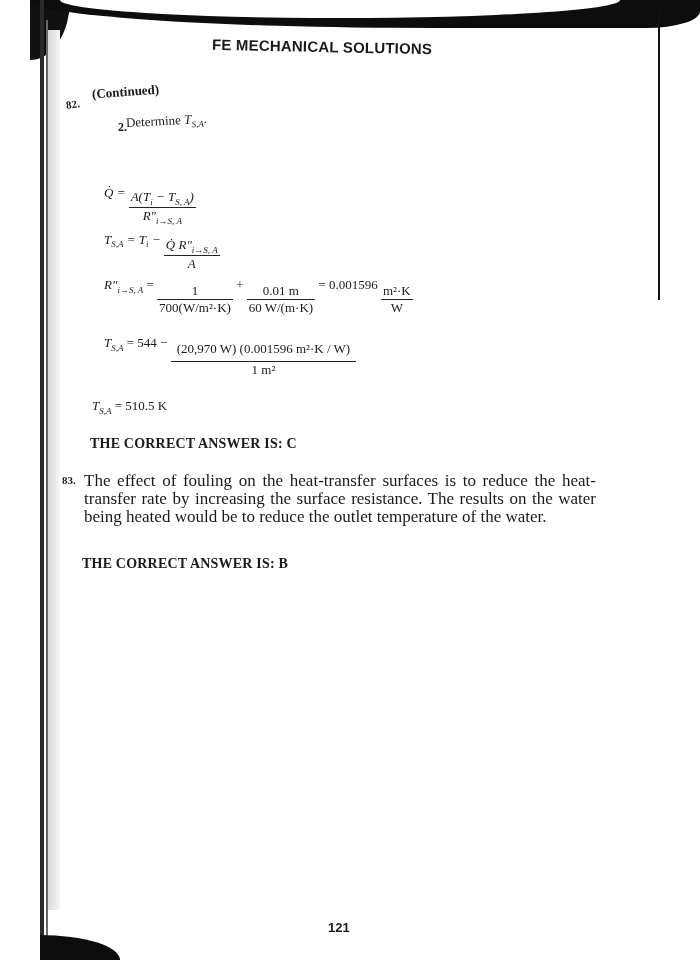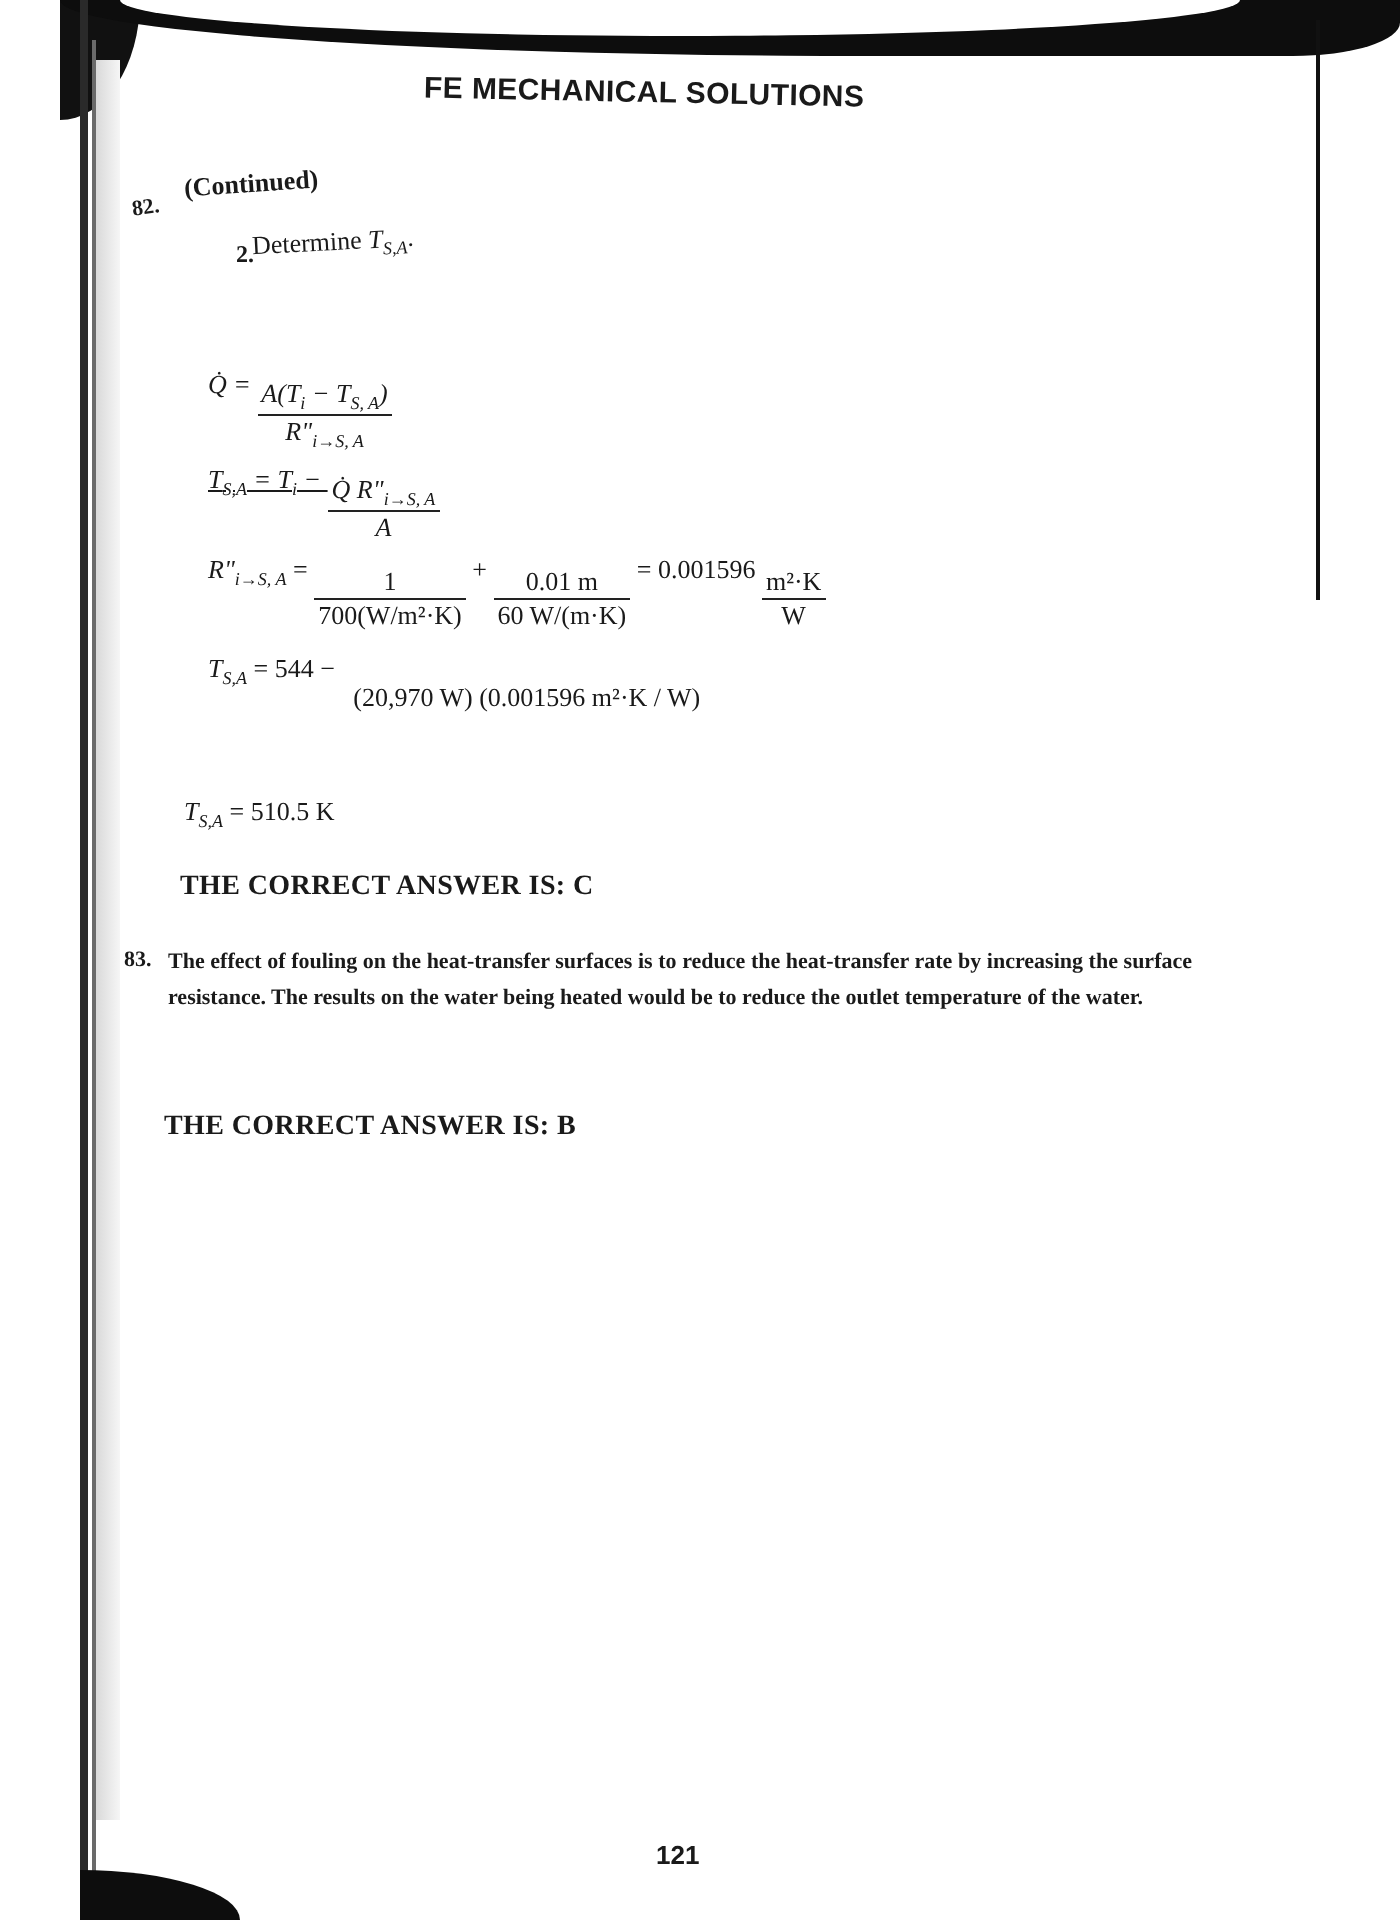--- a/index.html
+++ b/index.html
@@ -54,21 +54,21 @@
     .step-text i { font-style:italic; }
 
     .eq { position:absolute; font-size:13px; white-space:nowrap; }
     .frac { display:inline-block; vertical-align:middle; text-align:center;margin-top:27px; }
     .frac .num { display:block; padding:0 2px; }
     .frac .den { display:block; border-top:1px solid #222; padding:0 2px; }
     .it { font-style:italic; }
     sub { font-size:9px; }
 
     .answer { position:absolute; font-weight:bold; font-size:14px; letter-spacing:0.2px; }
-    .para { position:absolute; left:84px; top:472px; width:512px; font-size:11px; line-height:18px; text-align:justify;font-weight:bold; }
+    .para { position:absolute; left:84px; top:472px; width:512px; font-size:17px; line-height:18px; text-align:justify; }
     .page-num { position:absolute; left:304px; top:920px; font-family:"Liberation Sans", sans-serif; font-weight:bold; font-size:13px;margin-left:24px; }
   </style>
 </head>
 <body>
 
 <div class="scan-top-corner"></div>
 <div class="scan-top"></div>
 <div class="scan-top-fade"></div>
 <div class="left-gutter"></div>
 <div class="left-edge"></div>
@@ -86,21 +86,21 @@
 </div>
 
 <div class="eq it" style="left:104px; top:162px;">
   <span>Q̇ =</span>
   <span class="frac">
     <span class="num"><span>A(T</span><sub>i</sub><span> − T</span><sub>S, A</sub><span>)</span></span>
     <span class="den"><span>R"</span><sub>i→S, A</sub></span>
   </span>
 </div>
 
-<div class="eq it" style="left:104px; top:210px;text-decoration:underline;">
+<div class="eq it" style="left:104px; top:210px;">
   <span>T</span><sub>S,A</sub><span> = T</span><sub>i</sub><span> − </span>
   <span class="frac">
     <span class="num"><span>Q̇ R"</span><sub>i→S, A</sub></span>
     <span class="den">A</span>
   </span>
 </div>
 
 <div class="eq" style="left:104px; top:256px;">
   <span class="it">R"</span><sub class="it">i→S, A</sub><span> = </span>
   <span class="frac">
@@ -112,20 +112,21 @@
   </span><span> = 0.001596 </span><span class="frac">
     <span class="num">m²·K</span>
     <span class="den">W</span>
   </span>
 </div>
 
 <div class="eq" style="left:104px; top:310px;">
   <span class="it">T</span><sub class="it">S,A</sub><span> = 544 − </span>
   <span class="frac">
     <span class="num" style="padding:4px 6px;font-family:Liberation Serif, serif;">(20,970 W) (0.001596 m²·K / W)</span>
+    <span class="den">1 m²</span>
   </span>
 </div>
 
 <div class="eq" style="left:92px; top:366px;margin-top:32px;">
   <span class="it">T</span><sub class="it">S,A</sub><span> = 510.5 K</span>
 </div>
 
 <div class="answer" style="left:90px; top:436px;">THE CORRECT ANSWER IS: C</div>
 
 <div class="prob-num" style="left:62px; top:474px;">83.</div>

